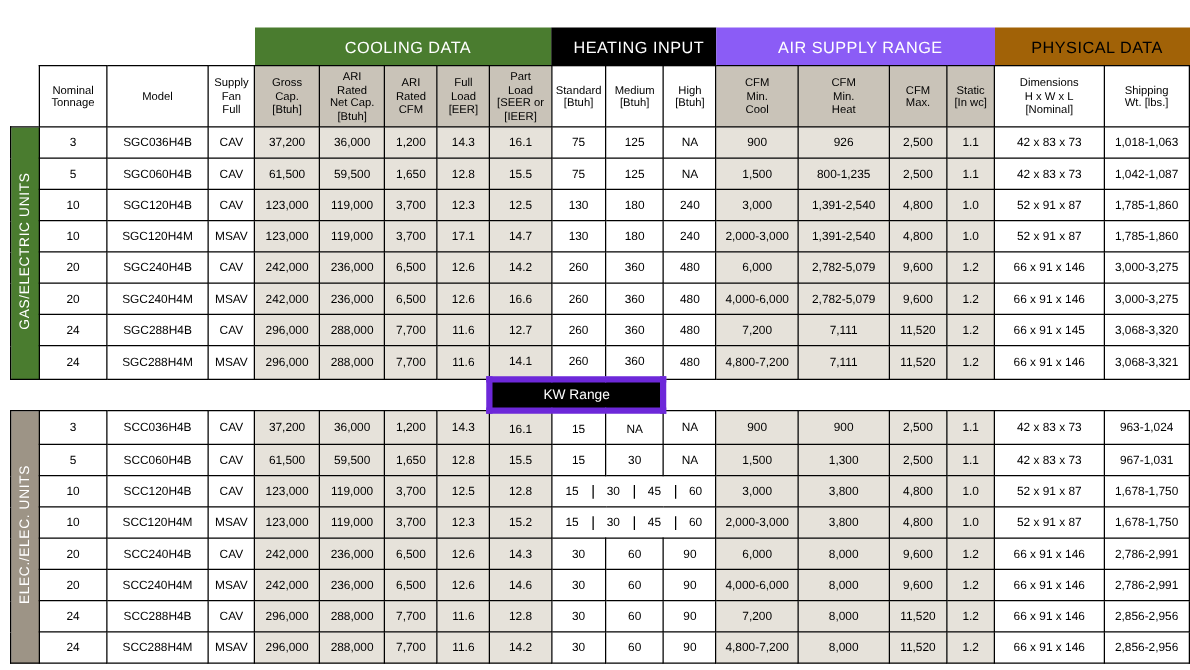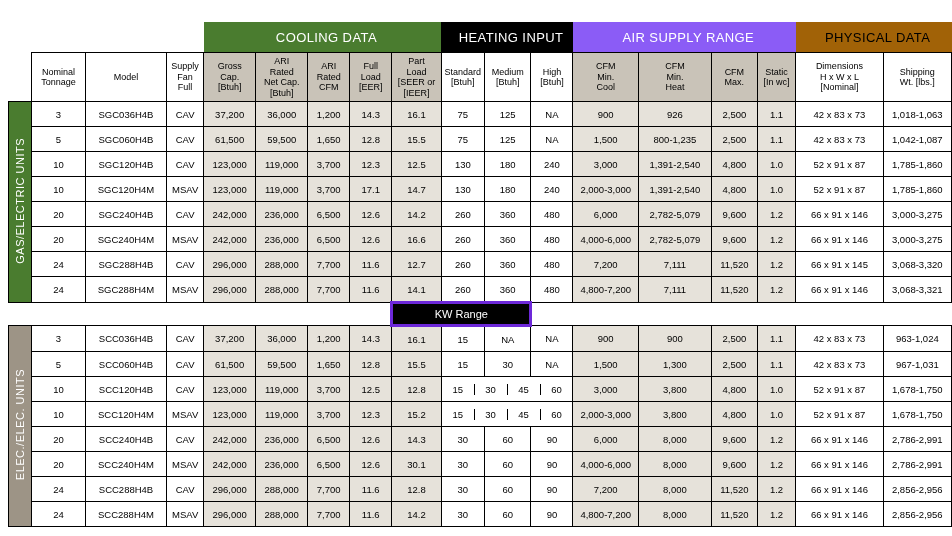--- a/index.html
+++ b/index.html
@@ -88,21 +88,21 @@
     line-height: 22px;
   }
 
   
   td.kwrange {
     height: 20px;
     background: #000000;
     color: #ffffff;
     font-weight: bold;
     font-size: 11px;
-    border: 3px solid #6d28d9;
+    border: 5px solid #6d28d9;
   }
   td.kwblank {
     height: 20px;
     background: #ffffff;
     border: none;
   }
 </style>
 </head>
 <body>
 
@@ -496,21 +496,21 @@
           <td class="cell">2,786-2,991</td>
         </tr>
         <tr>
           <td class="cell">20</td>
           <td class="cell">SCC240H4M</td>
           <td class="cell">MSAV</td>
           <td class="cell shade">242,000</td>
           <td class="cell shade">236,000</td>
           <td class="cell shade">6,500</td>
           <td class="cell shade">12.6</td>
-          <td class="cell shade">30.1</td>
+          <td class="cell shade">14.6</td>
           <td class="cell">30</td>
           <td class="cell">60</td>
           <td class="cell">90</td>
           <td class="cell shade">4,000-6,000</td>
           <td class="cell shade">8,000</td>
           <td class="cell shade">9,600</td>
           <td class="cell shade">1.2</td>
           <td class="cell">66 x 91 x 146</td>
           <td class="cell">2,786-2,991</td>
         </tr>

